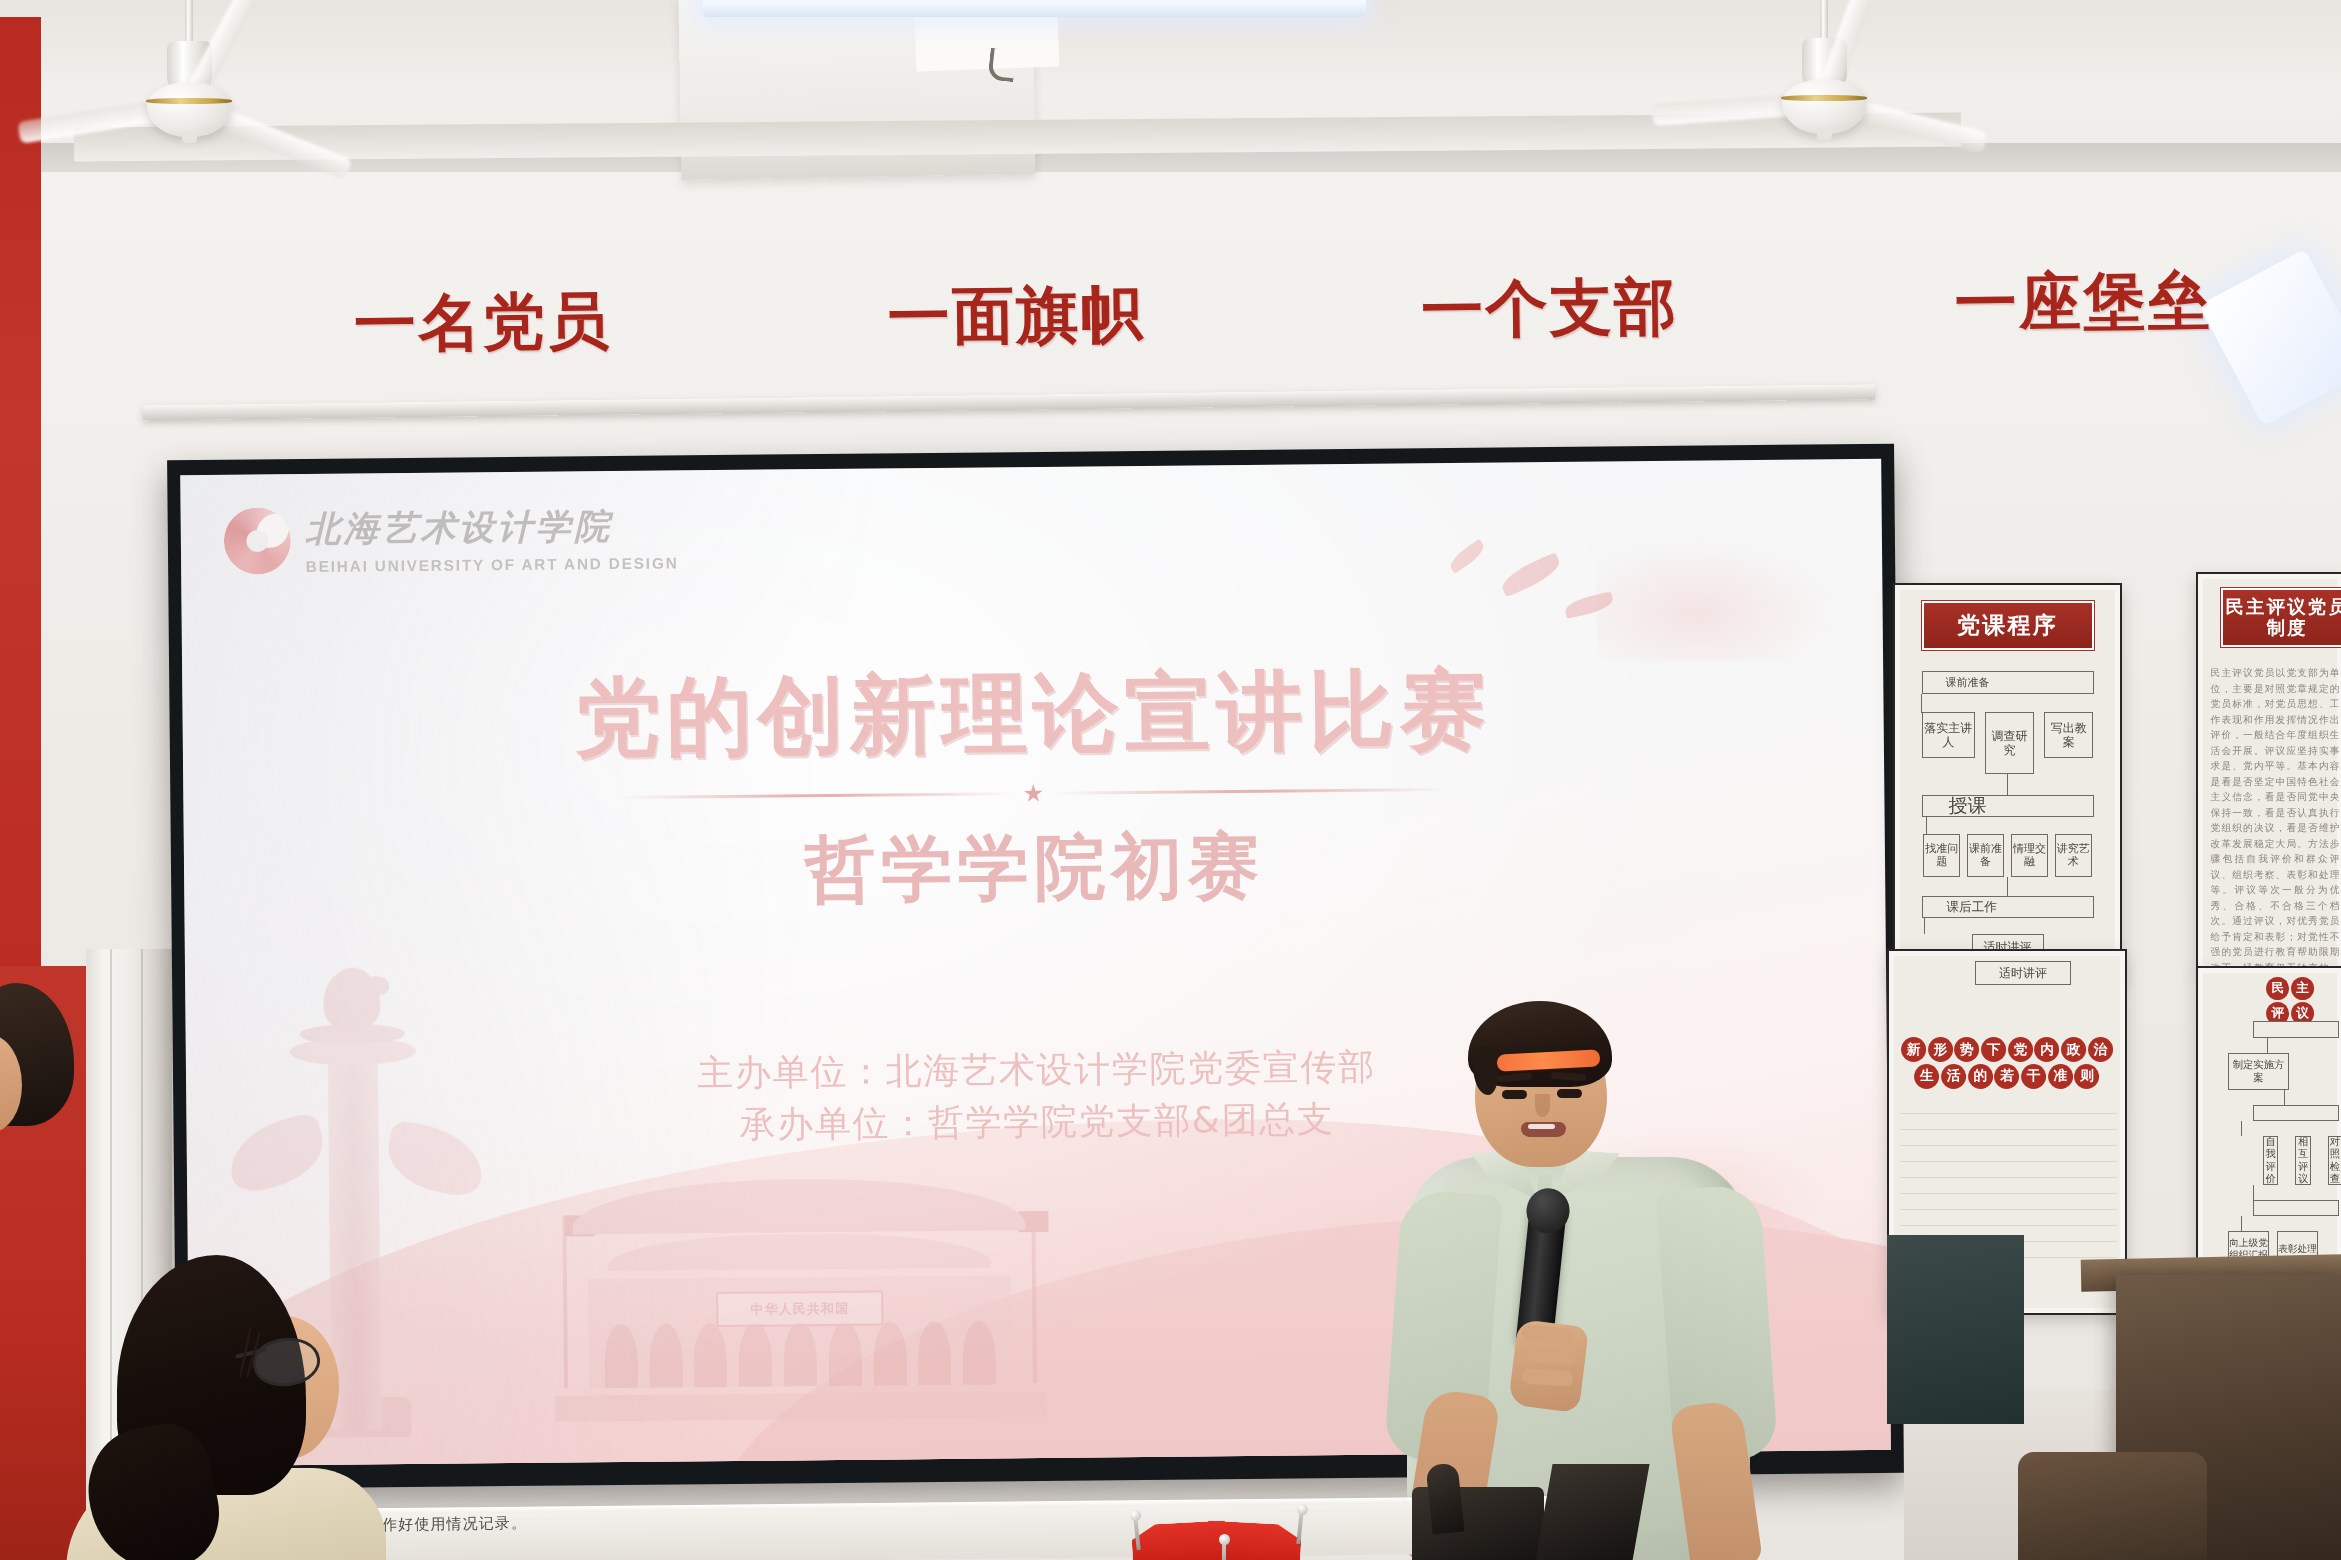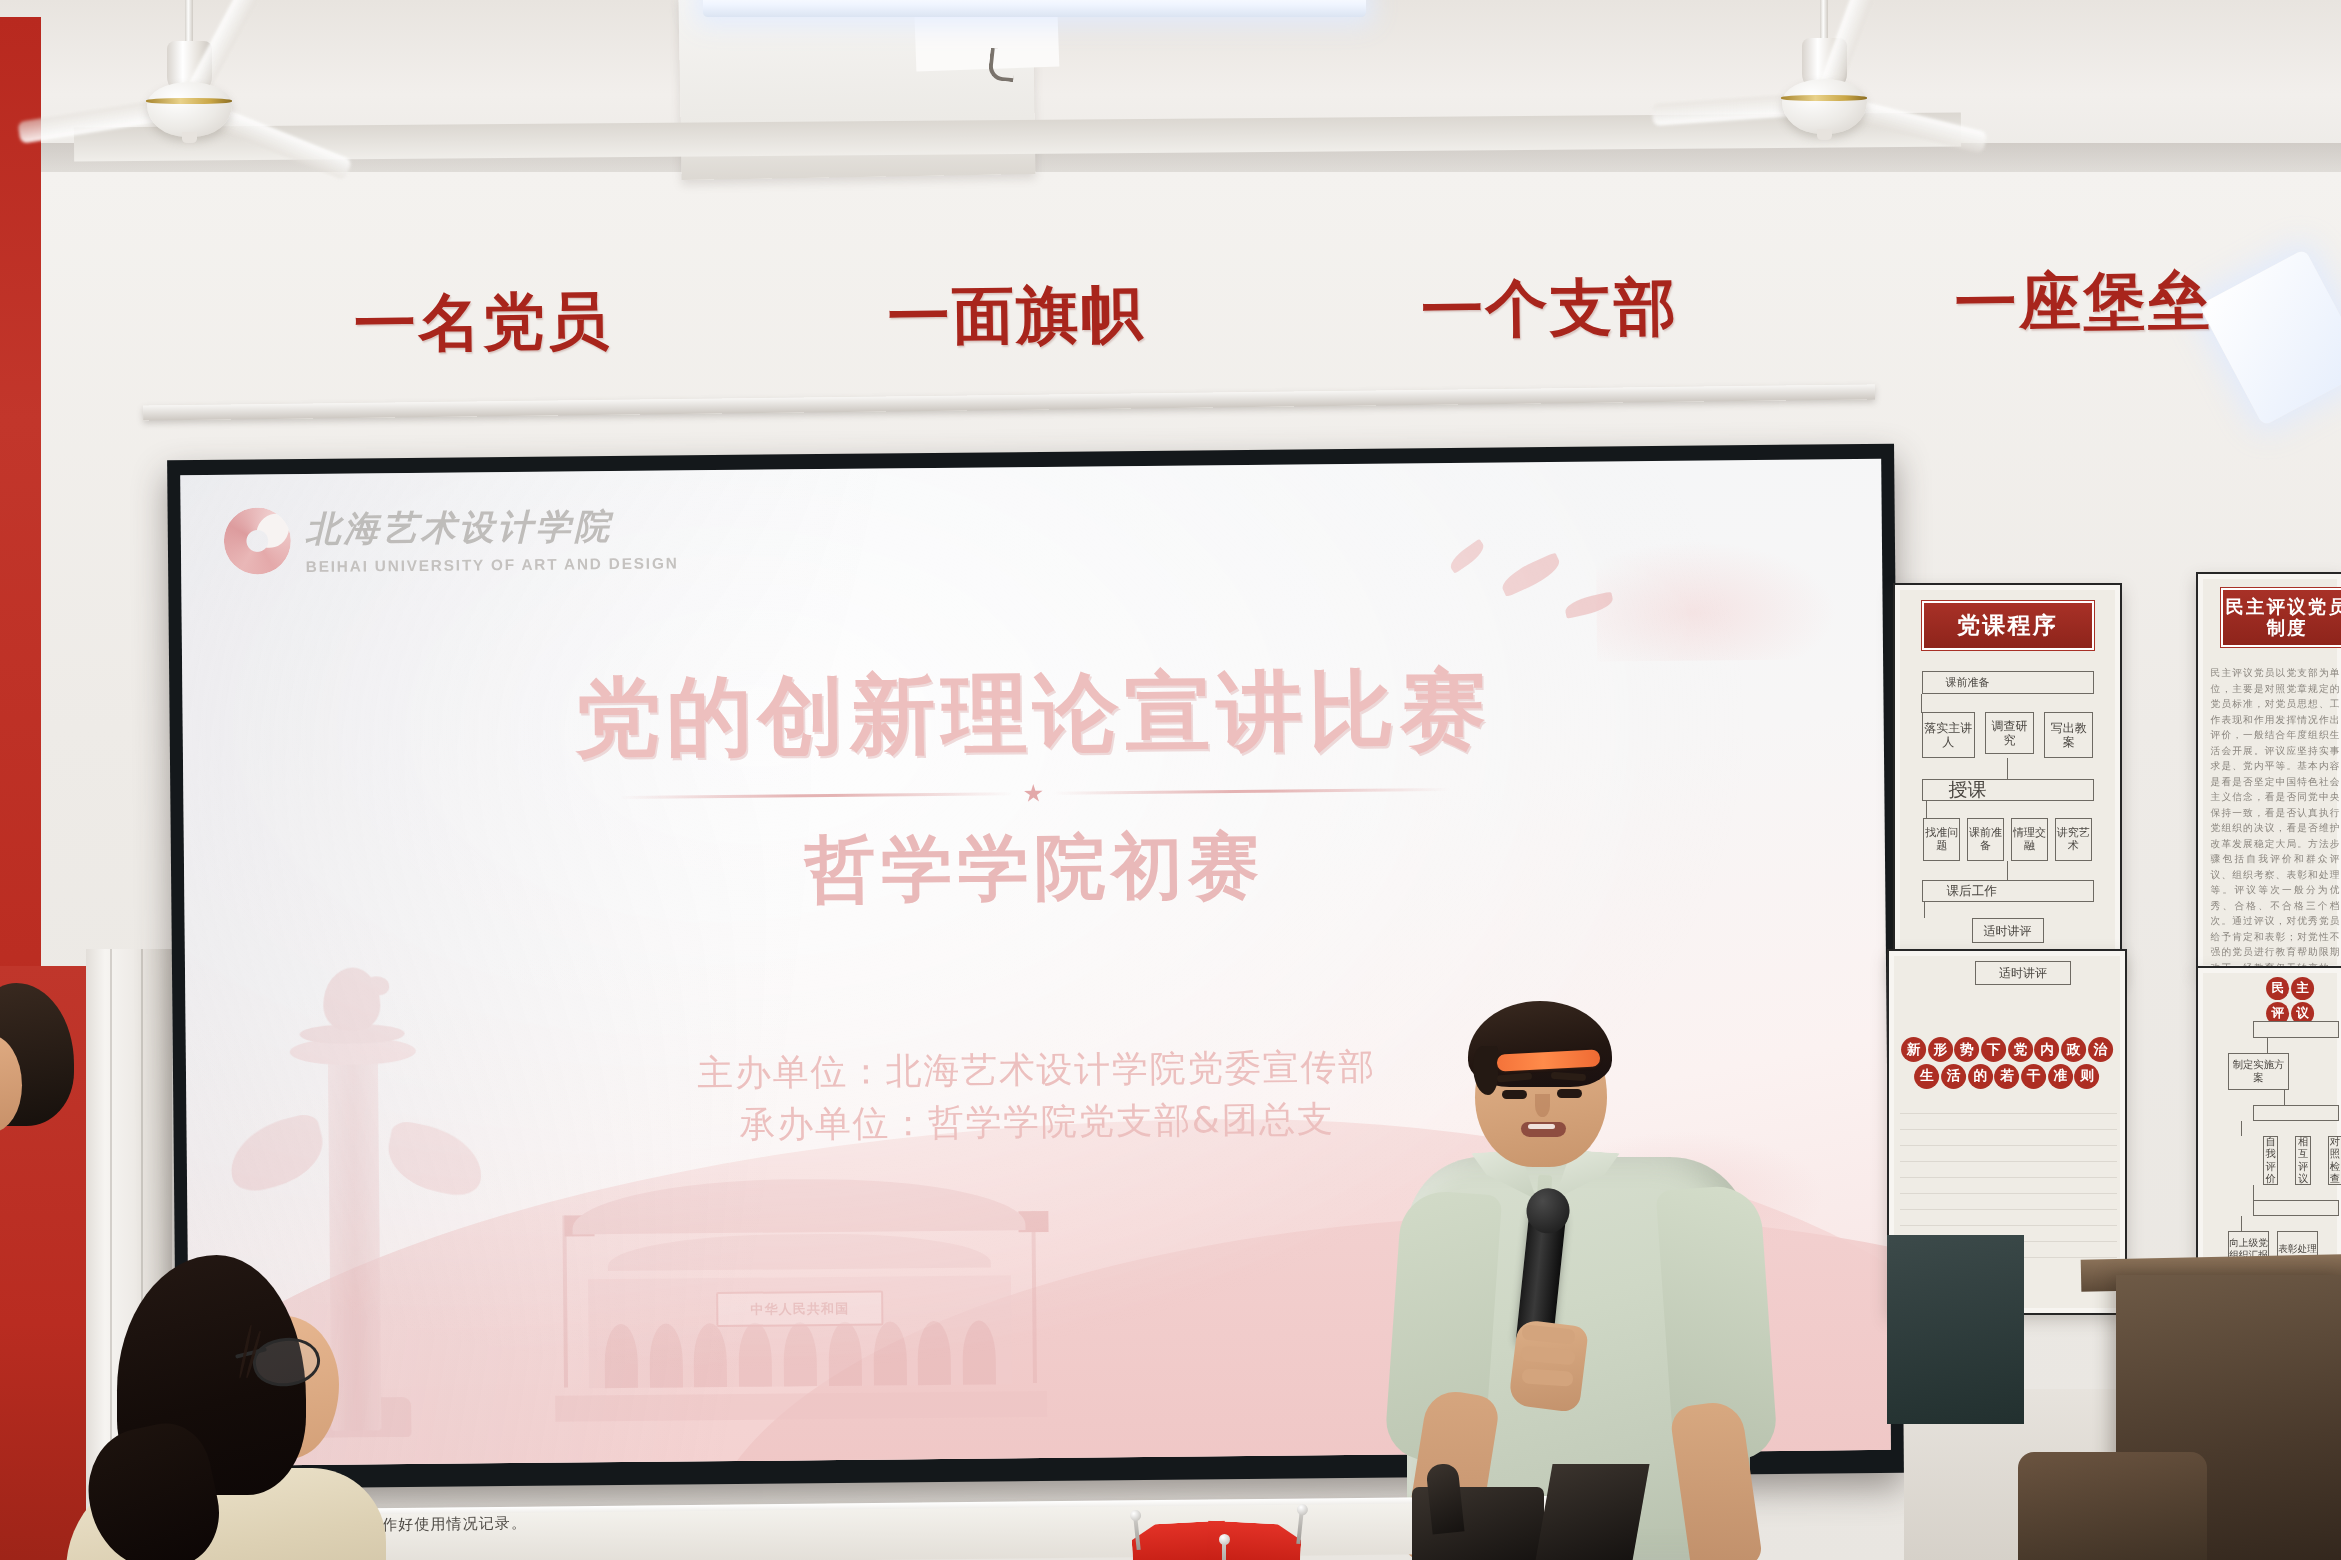--- a/index.html
+++ b/index.html
@@ -451,21 +451,21 @@
   </div>
 
   <div class="poster" style="left:1893px;top:583px;width:229px;height:400px;">
     <div class="poster-inner"></div>
     <div class="poster-head" style="top:16px;width:172px;height:49px;font-size:23px;">党课程序</div>
     <div class="flow" style="top:86px;">
       <div class="fbar" style="width:172px;height:23px;font-size:11px;padding-left:23px;">课前准备</div>
       <div class="fconn" style="height:19.4px;margin-left:26px;"></div>
       <div class="frow" style="margin-top:-1.1px;">
         <div class="fbox" style="width:53px;height:46px;font-size:12px;">落实主讲人</div>
-        <div class="fbox" style="width:49px;height:42px;font-size:12px;">调查研究</div>
+        <div class="fbox" style="width:49px;height:62px;font-size:12px;">调查研究</div>
         <div class="fbox" style="width:49px;height:46px;font-size:12px;">写出教案</div>
       </div>
       <div class="fconn" style="height:20.6px;"></div>
       <div class="fbar" style="width:172px;height:22px;font-size:19px;padding-left:26px;">授课</div>
       <div class="fconn" style="height:17px;margin-left:31px;"></div>
       <div class="frow" style="gap:6.9px;">
         <div class="fbox" style="width:37px;height:43px;font-size:11px;">找准问题</div>
         <div class="fbox" style="width:37px;height:43px;font-size:11px;">课前准备</div>
         <div class="fbox" style="width:37px;height:43px;font-size:11px;">情理交融</div>
         <div class="fbox" style="width:37px;height:43px;font-size:11px;">讲究艺术</div>

